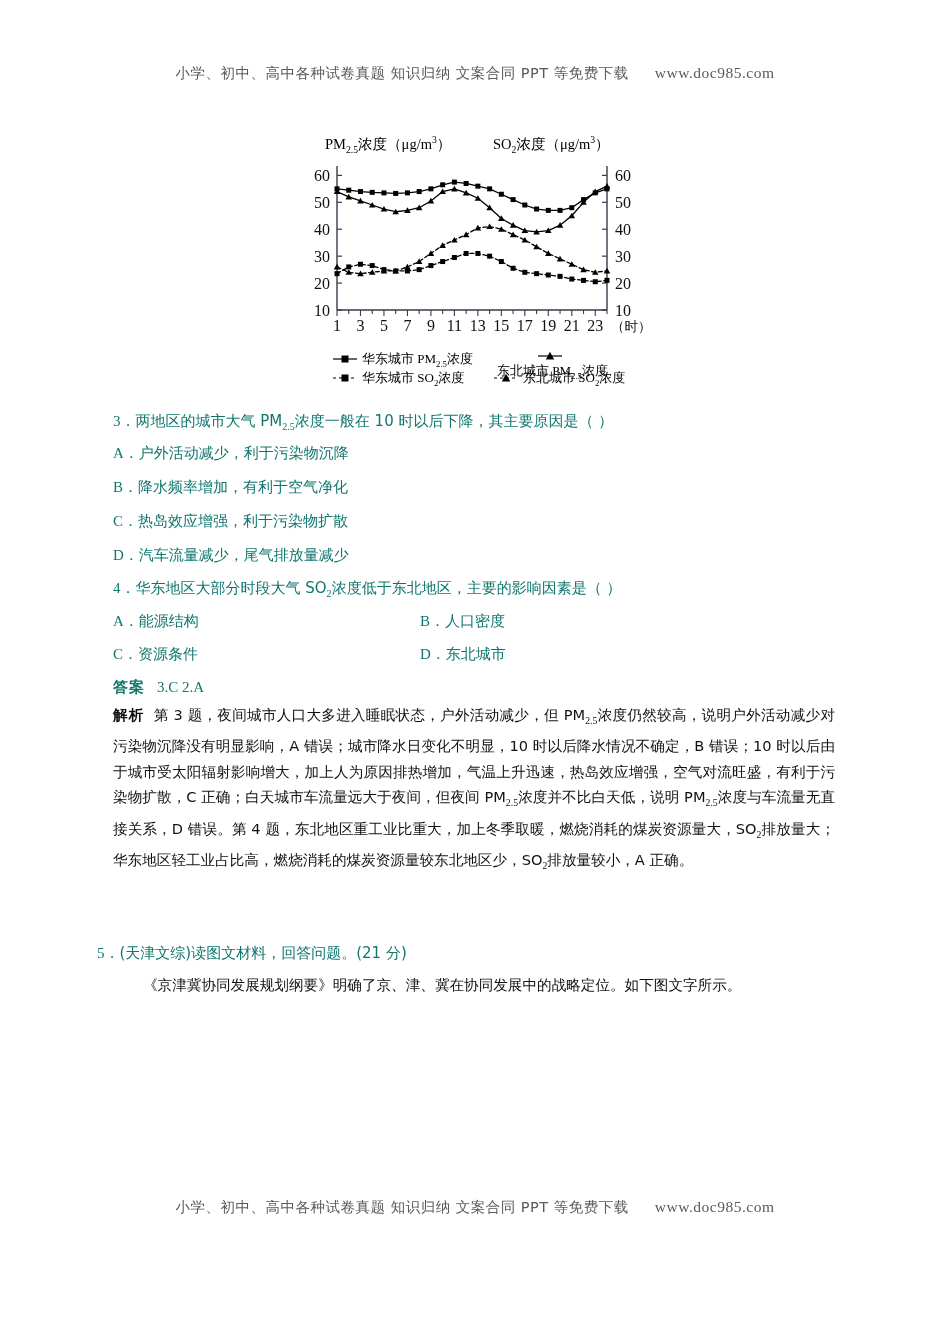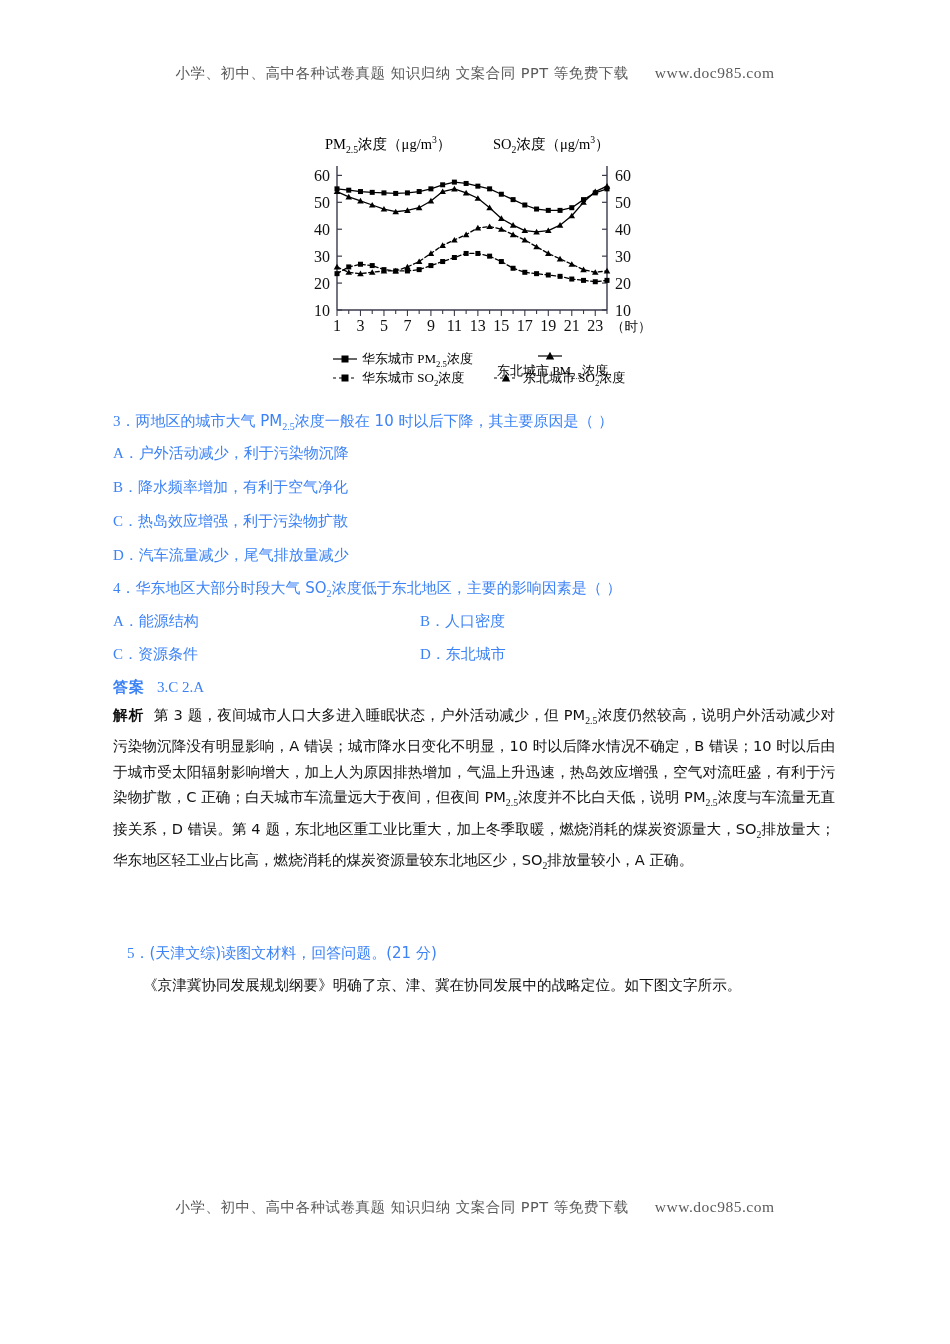--- a/index.html
+++ b/index.html
@@ -94,21 +94,21 @@
   .legend-item .lg-label { margin-left: 4px; }
   .lg-label .serif { font-family: "Liberation Serif", serif; }
   .legend-mark { width: 26px; height: 12px; }
 
   
   .txt {
     position: absolute;
     font-family: "DejaVu Sans", sans-serif;
     font-size: 15px;
     line-height: 20px;
-    color: #3b82f6;
+    color: #0f766e;
     white-space: nowrap;
   }
   .txt .num { font-family: "Liberation Serif", serif; }
 
   .q-line   { left: 113px; }
   .opt-line { left: 113px; }
   .opt-b    { left: 420px; }
 
   .para {
     position: absolute;
@@ -380,21 +380,21 @@
   </div>
 
   <div class="txt" style="left:113px; top:677px;">
     <span class="ans-lead">答案</span><span class="num">3.C   2.A</span>
   </div>
 
   <div class="para" style="top:702px;">
     <span class="lead">解析</span><span>第 3 题，夜间城市人口大多进入睡眠状态，户外活动减少，但 PM</span><sub class="sf">2.5</sub><span>浓度仍然较高，说明户外活动减少对污染物沉降没有明显影响，A 错误；城市降水日变化不明显，10 时以后降水情况不确定，B 错误；10 时以后由于城市受太阳辐射影响增大，加上人为原因排热增加，气温上升迅速，热岛效应增强，空气对流旺盛，有利于污染物扩散，C 正确；白天城市车流量远大于夜间，但夜间 PM</span><sub class="sf">2.5</sub><span>浓度并不比白天低，说明 PM</span><sub class="sf">2.5</sub><span>浓度与车流量无直接关系，D 错误。第 4 题，东北地区重工业比重大，加上冬季取暖，燃烧消耗的煤炭资源量大，SO</span><sub class="sf">2</sub><span>排放量大；华东地区轻工业占比高，燃烧消耗的煤炭资源量较东北地区少，SO</span><sub class="sf">2</sub><span>排放量较小，A 正确。</span>
   </div>
 
-  <div class="txt" style="left:127px; top:943px;">
+  <div class="txt" style="left:97px; top:943px;">
     <span class="num">5</span><span>．(天津文综)读图文材料，回答问题。(21 分)</span>
   </div>
 
   <div class="para" style="top:972px;">
     <span style="display:inline-block;width:30px;"></span><span>《京津冀协同发展规划纲要》明确了京、津、冀在协同发展中的战略定位。如下图文字所示。</span>
   </div>
 
   <div class="runner" id="page-footer">
     <span class="cn">小学、初中、高中各种试卷真题  知识归纳  文案合同  PPT 等免费下载</span><span class="url">www.doc985.com</span>
   </div>

